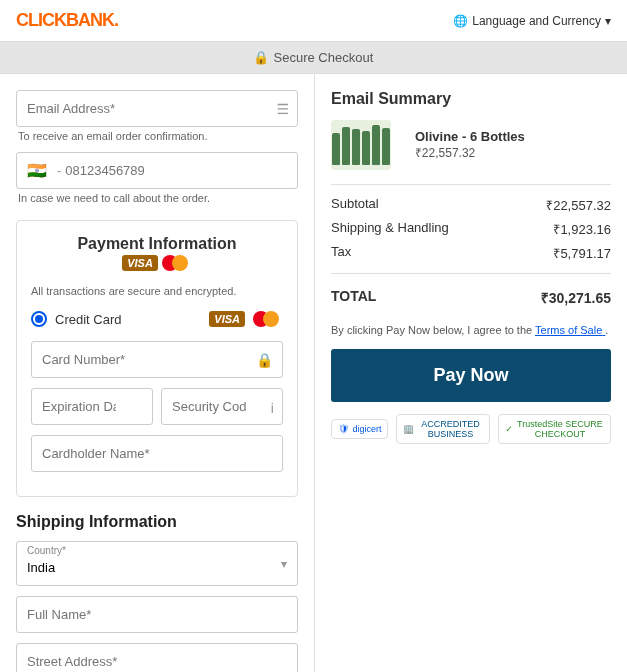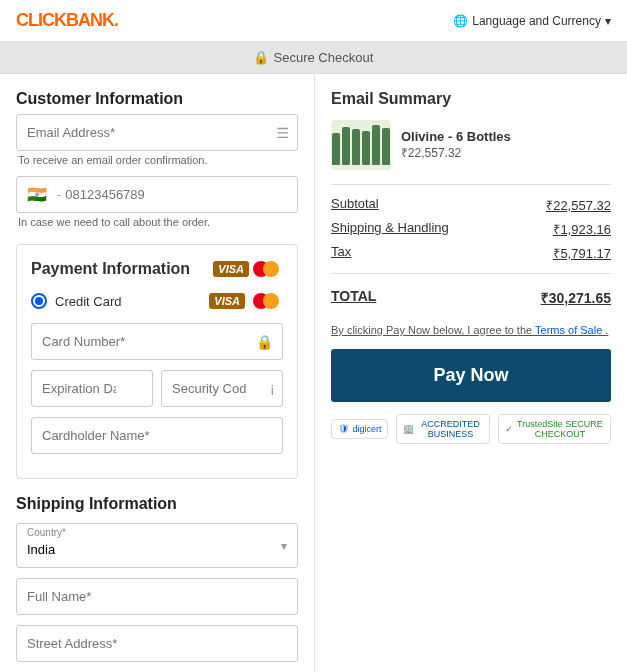--- a/index.html
+++ b/index.html
@@ -32,21 +32,21 @@
     .field-hint { font-size: 11px; color: #666; margin-top: 3px; padding-left: 2px; }
 
     
     .phone-wrapper { display: flex; align-items: center; border: 1px solid #ccc; border-radius: 3px; background: #fff; }
     .phone-flag { padding: 8px 6px 8px 10px; font-size: 16px; }
     .phone-dash { padding: 0 4px; color: #999; }
     .phone-wrapper input { border: none; outline: none; padding: 10px 10px 10px 0; font-size: 13px; flex: 1; background: transparent; }
 
     
     .payment-section { margin-top: 16px; border: 1px solid #ddd; border-radius: 4px; padding: 14px; }
-    .payment-header { display: flex; justify-content: space-between; align-items: center; margin-bottom: 12px; }
+    .payment-header { display: flex; justify-content: space-between; align-items: center; margin-bottom: 12px; flex-direction: column; }
     .payment-title { font-size: 16px; font-weight: bold; }
     .payment-icons { display: flex; gap: 4px; align-items: center; }
     .card-badge { padding: 2px 6px; border-radius: 3px; font-size: 10px; font-weight: bold; color: #fff; }
     .visa-badge { background: #a16207; font-style: italic; font-size: 11px; padding: 2px 5px; }
     .mc-badge { position: relative; width: 30px; height: 20px; display: inline-block; }
     .mc-circle1 { position: absolute; width: 16px; height: 16px; border-radius: 50%; background: #eb001b; top: 2px; left: 0; }
     .mc-circle2 { position: absolute; width: 16px; height: 16px; border-radius: 50%; background: #f79e1b; top: 2px; left: 10px; }
 
     .credit-card-radio { display: flex; align-items: center; gap: 8px; margin-bottom: 12px; }
     .radio-dot { width: 16px; height: 16px; border-radius: 50%; border: 2px solid #0057e7; display: flex; align-items: center; justify-content: center; }
@@ -57,33 +57,33 @@
 
     
     .shipping-section { margin-top: 16px; }
     .select-wrapper { position: relative; border: 1px solid #ccc; border-radius: 3px; background: #fff; }
     .select-wrapper select { width: 100%; border: none; outline: none; padding: 10px 30px 10px 10px; font-size: 13px; background: transparent; appearance: none; -webkit-appearance: none; cursor: pointer; }
     .select-arrow { position: absolute; right: 10px; top: 50%; transform: translateY(-50%); color: #999; pointer-events: none; font-size: 12px; }
     .select-label { font-size: 10px; color: #888; position: absolute; top: 3px; left: 10px; }
 
     
     .cart-title { font-size: 16px; font-weight: bold; margin-bottom: 12px; }
-    .cart-item { display: flex; align-items: center; gap: 10px; margin-bottom: 14px; }
+    .cart-item { display: flex; align-items: center; gap: 24px; margin-bottom: 14px; }
     .cart-img { width: 60px; height: 50px; background: #e8f0e0; border-radius: 4px; display: flex; align-items: center; justify-content: center; overflow: hidden; }
     .bottle-img { display: flex; gap: 2px; align-items: flex-end; }
     .bottle { width: 8px; background: #4a7c4e; border-radius: 2px 2px 1px 1px; }
     .cart-item-info { flex: 1; }
     .cart-item-name { font-size: 13px; font-weight: bold; color: #333; }
     .cart-item-price { font-size: 12px; color: #555; }
 
     .cart-divider { border: none; border-top: 1px solid #e0e0e0; margin: 8px 0; }
-    .cart-row { display: flex; justify-content: space-between; font-size: 13px; padding: 3px 0; text-decoration: underline; }
+    .cart-row { display: flex; justify-content: space-between; font-size: 13px; padding: 3px 0; }
     .cart-row.total { font-weight: bold; font-size: 14px; padding-top: 6px; }
 
-    .terms-text { font-size: 11px; color: #555; margin: 12px 0 10px; line-height: 1.5; text-decoration: underline; }
+    .terms-text { font-size: 11px; color: #555; margin: 12px 0 10px; line-height: 1.5; }
     .terms-link { color: #0057e7; text-decoration: underline; }
 
     .pay-btn { width: 100%; background: #0c4a6e; color: #fff; border: none; border-radius: 3px; padding: 16px; font-size: 18px; font-weight: bold; cursor: pointer; margin-bottom: 12px; }
 
     .trust-badges { display: flex; gap: 8px; justify-content: center; align-items: center; }
     .badge { border: 1px solid #ddd; border-radius: 4px; padding: 4px 6px; font-size: 9px; color: #555; text-align: center; display: flex; align-items: center; gap: 3px; }
     .digicert { color: #0057e7; }
     .accredited { color: #005288; }
     .trusted { color: #2a8a2a; }
   </style>
@@ -104,21 +104,20 @@
 <div class="secure-bar">
   <span>🔒</span>
   <span>Secure Checkout</span>
 </div>
 
 <div class="main-layout">
 
   <div class="left-col">
 
     <div>
-      <div class="section-title">Customer Information</div>
 
       <div class="field-group">
         <div class="input-wrapper has-icon">
           <input type="email" placeholder="Email Address*" style="">
           <span class="input-icon">☰</span>
         </div>
         <div class="field-hint">To receive an email order confirmation.</div>
       </div>
 
       <div class="field-group">
@@ -135,20 +134,21 @@
       <div class="payment-header">
         <div class="payment-title">Payment Information</div>
         <div class="payment-icons">
           <span class="card-badge visa-badge">VISA</span>
           <span class="mc-badge">
             <span class="mc-circle1"></span>
             <span class="mc-circle2"></span>
           </span>
         </div>
       </div>
+      <div class="section-subtitle">All transactions are secure and encrypted.</div>
 
       <div class="credit-card-radio">
         <div class="radio-dot">
           <div class="radio-dot-inner"></div>
         </div>
         <span>Credit Card</span>
         <div style="flex:1"></div>
         <span class="card-badge visa-badge">VISA</span>
         <span class="mc-badge" style="position:relative;width:30px;height:20px;display:inline-block;">
           <span class="mc-circle1"></span>

